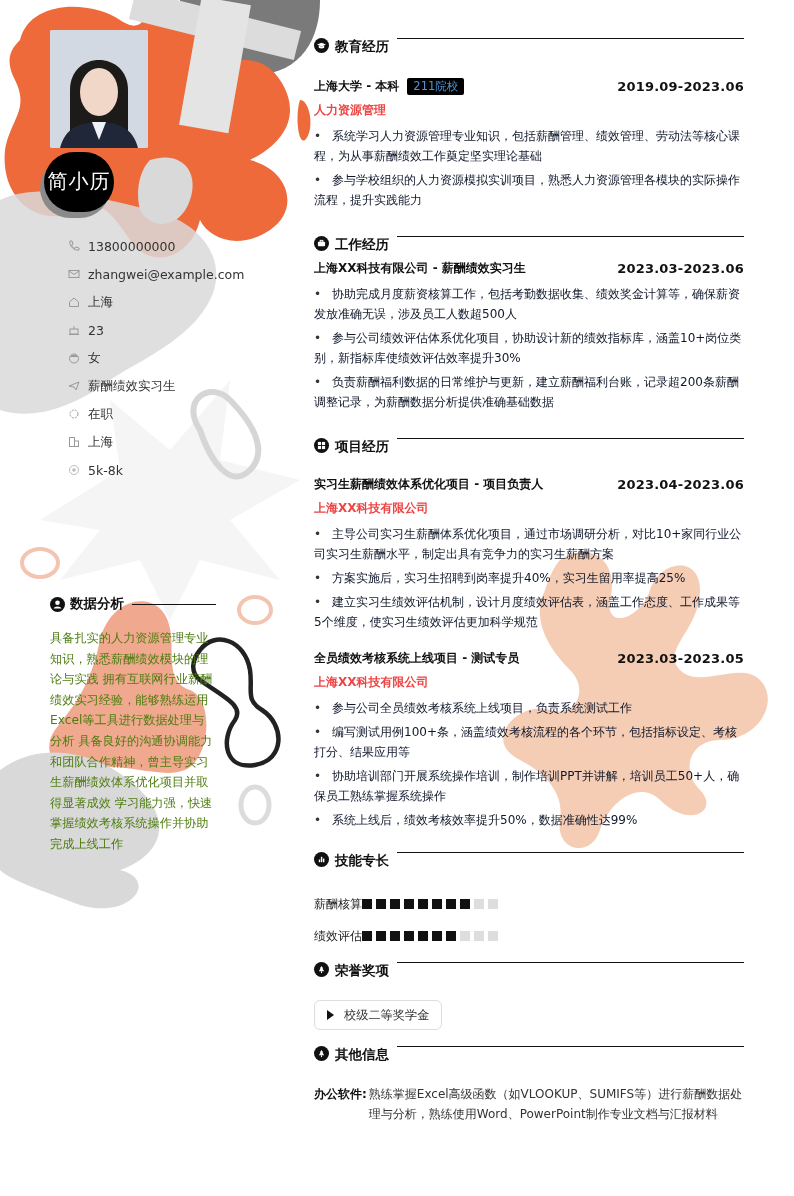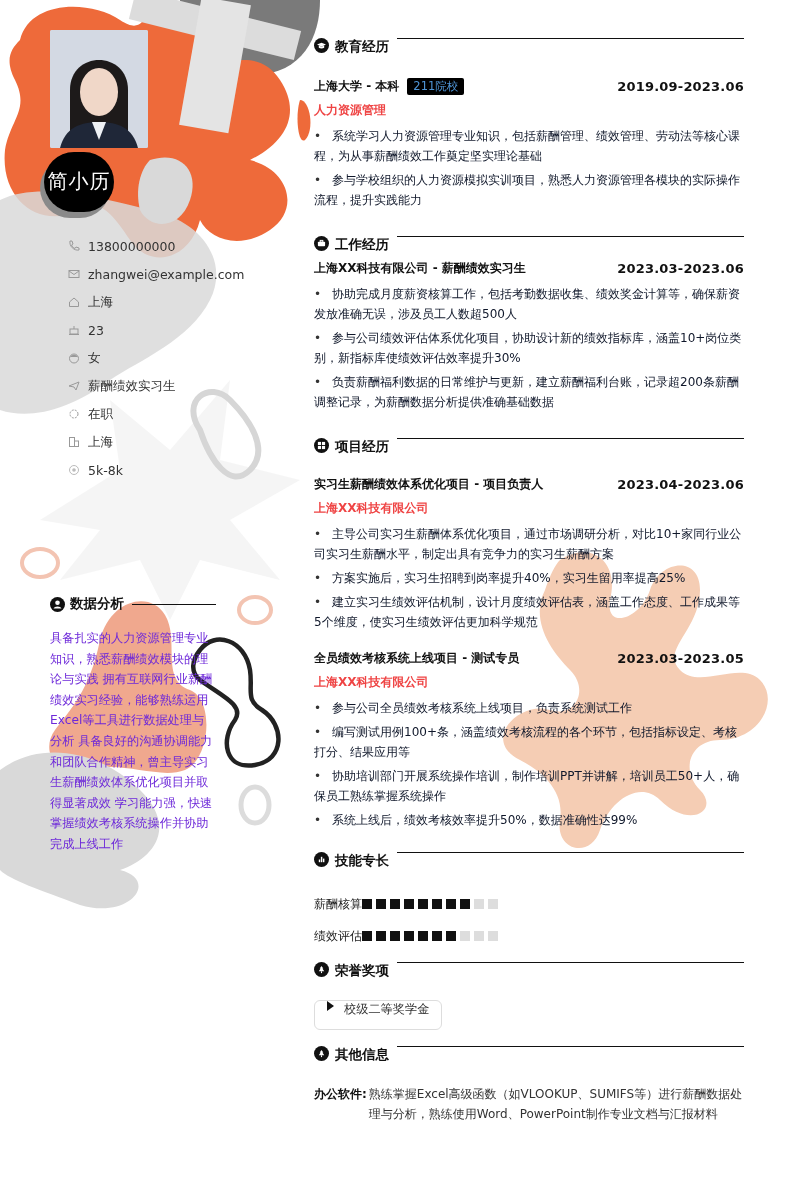--- a/index.html
+++ b/index.html
@@ -14,21 +14,21 @@
     background:#000000; box-shadow:-4px 6px 0 #8a8a8a; color:#fff; font-size:20px; line-height:58px; text-align:center; letter-spacing:1px;}
   .info-list { position:absolute; left:68px; top:232px; width:240px; }
   .info-item { height:28px; display:flex; align-items:center; font-size:12.5px; color:#333; }
   .info-item .ic { width:12px; height:12px; margin-right:8px; color:#999; display:flex; align-items:center; justify-content:center; }
   .info-item .ic svg { width:12px; height:12px; }
 
   .summary { position:absolute; left:50px; top:594px; width:166px; }
   .side-head { display:flex; align-items:center; font-size:13.5px; font-weight:bold; color:#111; height:20px; }
   .side-head .hic { width:15px; height:15px; border-radius:50%; background:#111; margin-right:5px; position:relative; }
   .side-head .line { flex:1; height:1px; background:#111; margin-left:8px; }
-  .summary-text { margin-top:14px; font-size:12.2px; line-height:20.6px; color:#6d28d9; word-break:break-all; }
+  .summary-text { margin-top:14px; font-size:12.2px; line-height:20.6px; color:#4d7c0f; word-break:break-all; }
 
   
   .main { position:absolute; left:314px; top:38px; width:430px; }
   .sec-head { display:flex; align-items:flex-start; height:22px; font-size:13.5px; font-weight:bold; color:#111;font-family:Liberation Mono, monospace; }
   .sec-head .hic { width:15px; height:15px; border-radius:50%; background:#111; margin-right:6px; display:flex; align-items:center; justify-content:center; }
   .sec-head .hic svg { width:9px; height:9px; }
   .sec-head .line { flex:1; height:1px; background:#111; margin-left:8px; }
   .entry-row { display:flex; justify-content:space-between; align-items:center; font-size:12px; font-weight:bold; color:#111; height:20px; }
   .entry-row .date { font-size:13px; letter-spacing:0.2px; }
   .tag { display:inline-block; font-weight:normal; font-size:11.5px; color:#4f95d6; background:#000000; padding:0 6px; margin-left:8px; height:17px; line-height:17px; border-radius:2px; }
@@ -37,21 +37,21 @@
   .bullets li { font-size:12px; line-height:20px; color:#0f172a; margin-bottom:4px; text-indent:0; }
   .bullets li::before { content:"•"; display:inline-block; width:18px; color:#333; }
 
   .skills { display:flex; flex-wrap:wrap; margin-top:14px; }
   .skill { display:flex; align-items:center; width:222px; height:32px; font-size:12px; color:#222; }
   .skill .lbl { }
   .dots { display:flex; }
   .dot { width:10px; height:10px; margin-right:4px; background:#111; }
   .dot.off { background:#ddd; }
 
-  .award { display:inline-flex; align-items:flex-start; margin-top:16px; padding:0 12px; height:28px; border:1px solid #ddd; border-radius:6px; font-size:12.2px; color:#333; background:#fff; }
+  .award { display:inline-flex; align-items:center; margin-top:16px; padding:0 12px; height:28px; border:1px solid #ddd; border-radius:6px; font-size:12.2px; color:#333; background:#fff; }
   .award .tri { width:0; height:0; border-left:7px solid #111; border-top:5px solid transparent; border-bottom:5px solid transparent; margin-right:10px; }
   .other { display:flex; margin-top:16px; font-size:12px; line-height:20px; }
   .other .k { font-weight:bold; color:#111; white-space:nowrap; margin-right:2px; }
   .other .v { color:#333; }
 </style>
 </head>
 <body>
 
 <svg class="bg" viewBox="0 0 794 1196" xmlns="http://www.w3.org/2000/svg">
 

